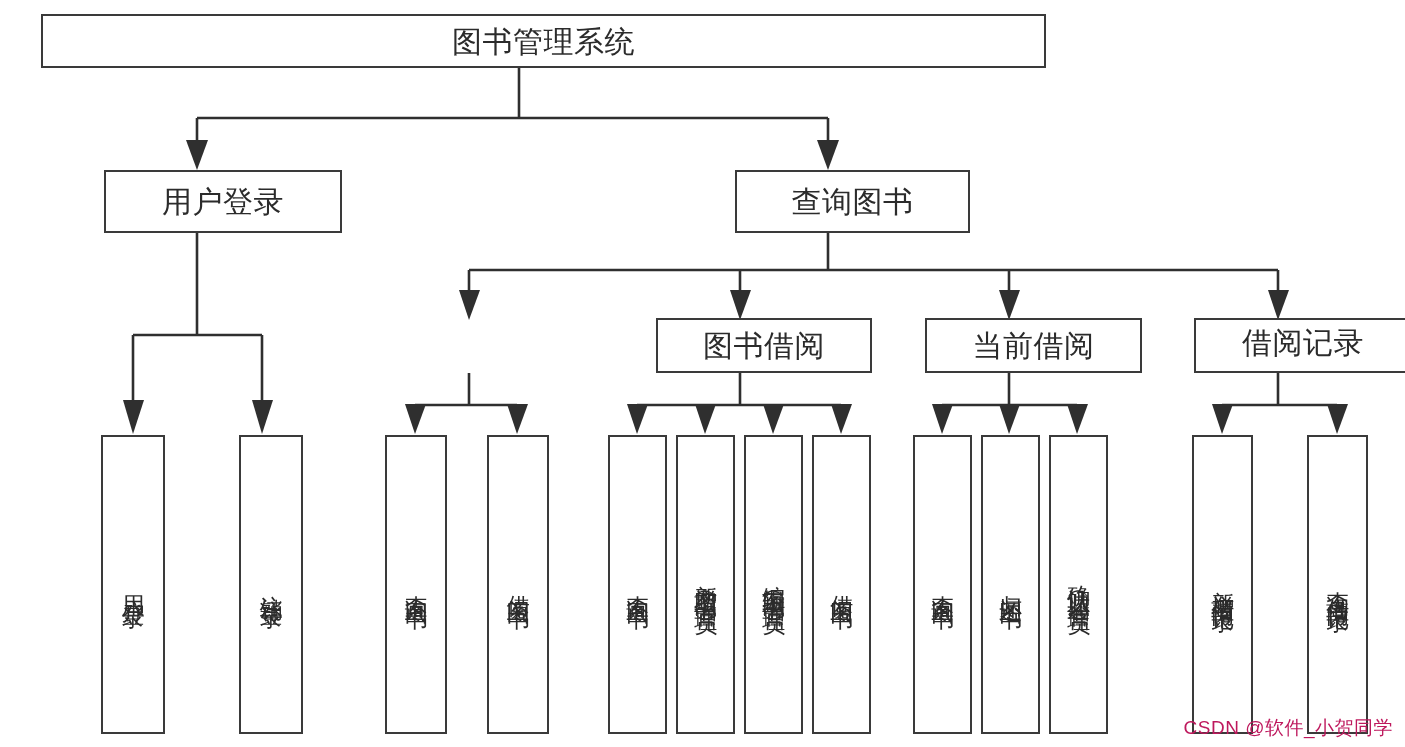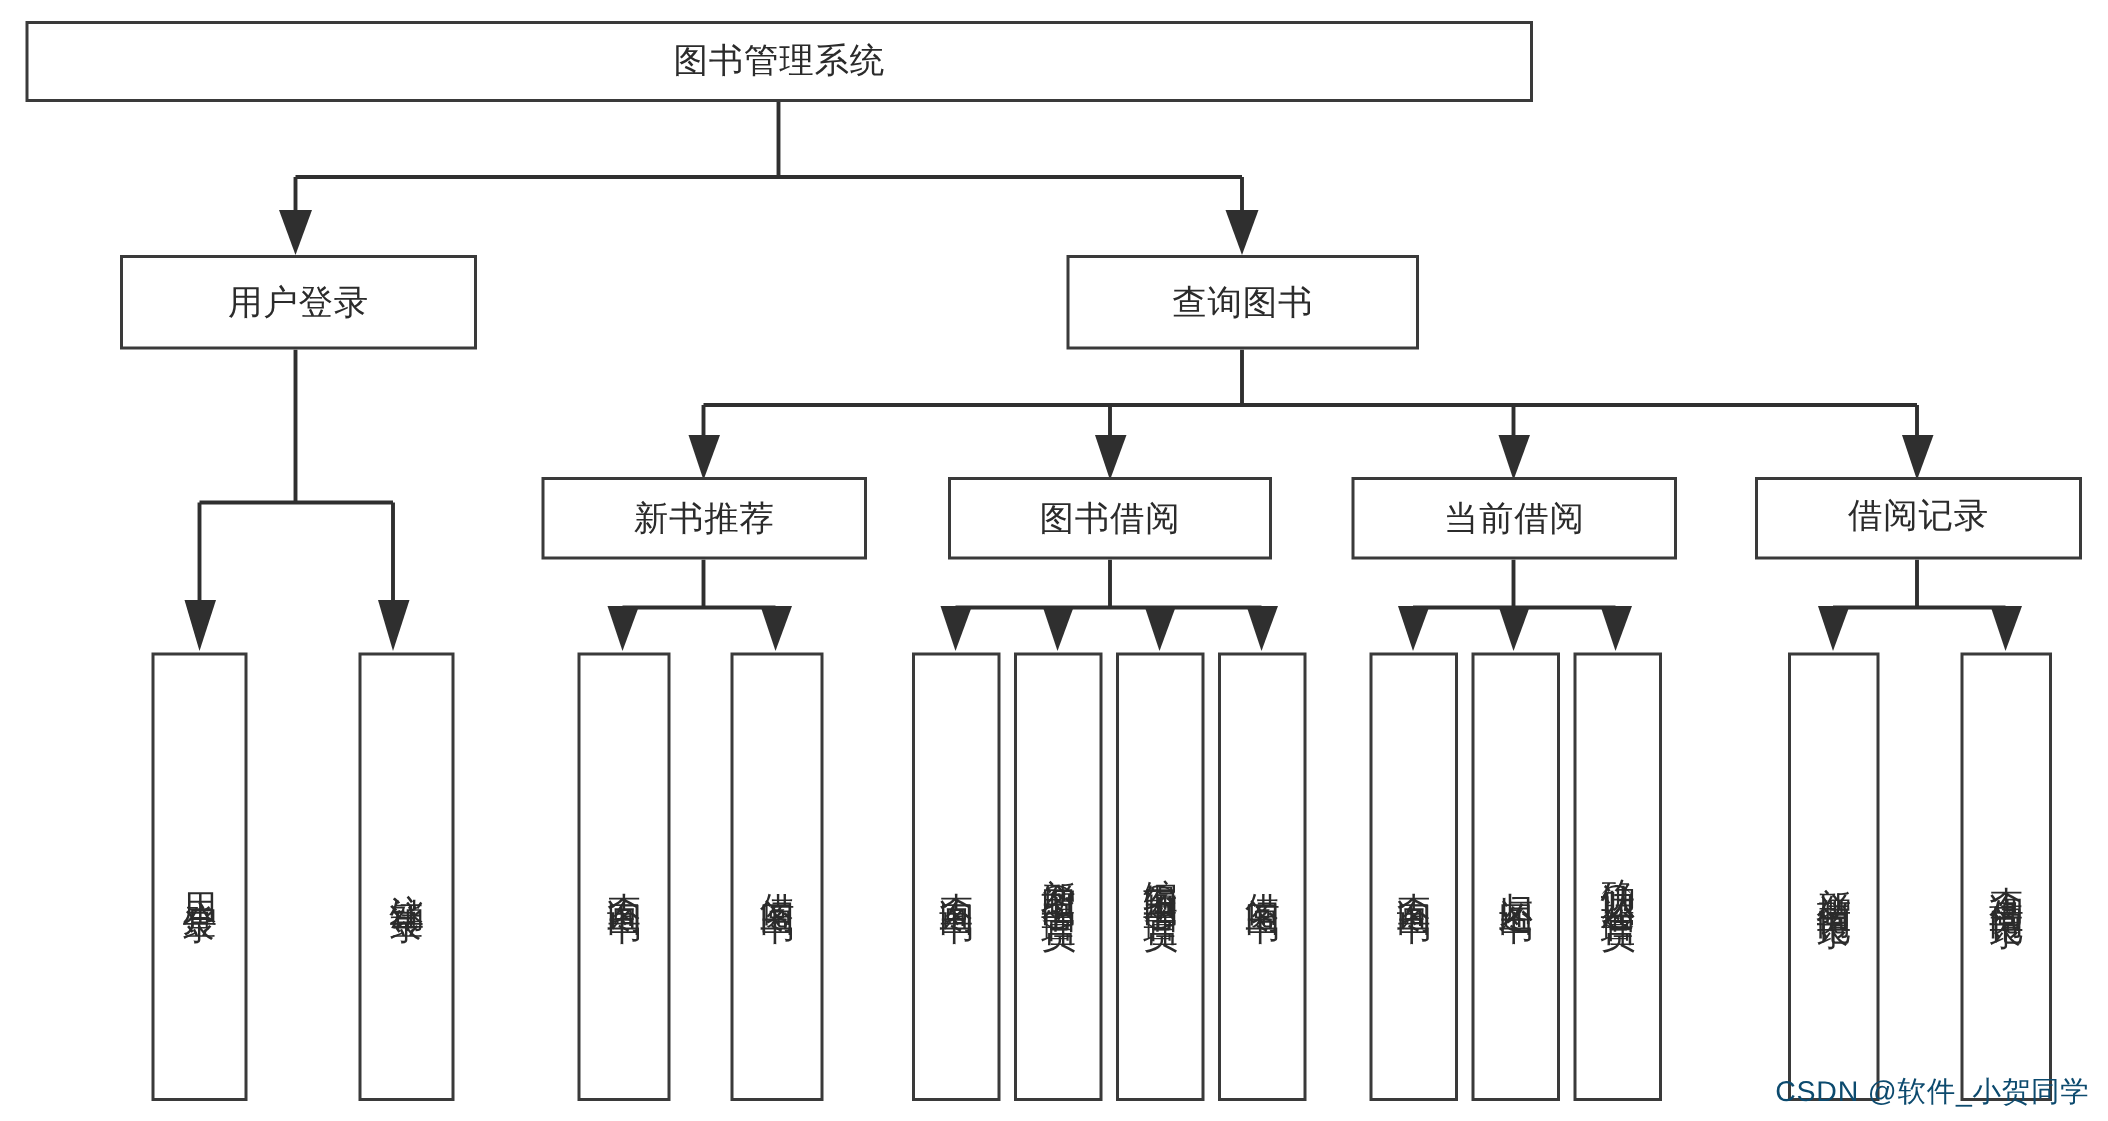--- a/index.html
+++ b/index.html
@@ -28,23 +28,24 @@
     position: absolute;
     box-sizing: border-box;
     border: 2.5px solid #3a3a3a;
     background: #ffffff;
     display: flex;
     align-items: center;
     justify-content: center;
     color: #2b2b2b;
   }
   .node-box.horizontal {
-    font-size: 23px;
+    font-size: 30px;
     letter-spacing: 0.5px;
     line-height: 1.1;
+    margin-left: 24px;
   }
   .node-box.vertical {
     writing-mode: vertical-rl;
     text-orientation: upright;
     font-size: 23px;
     letter-spacing: 4px;
     line-height: 1.1;
     padding-top: 4px;
     padding-bottom: 4px;
     align-items: center;
@@ -57,21 +58,21 @@
   }
   .node-label {
     white-space: nowrap;
     user-select: none;
   }
   #watermark {
     position: absolute;
     right: 12px;
     bottom: 6px;
     font-size: 19px;
-    color: #0c4a6e;
+    color: #be185d;
     white-space: nowrap;
     user-select: none;
     letter-spacing: 0.5px;
   }
 </style>
 </head>
 <body>
 
 <div id="canvas">
 
@@ -182,23 +183,20 @@
   </div>
 
   <div class="node-box horizontal" style="left:80px; top:170px; width:238px; height:63px;">
     <span class="node-label">用户登录</span>
   </div>
 
   <div class="node-box horizontal" style="left:711px; top:170px; width:235px; height:63px;">
     <span class="node-label">查询图书</span>
   </div>
 
-  <div class="node-box horizontal" style="left:361px; top:318px; width:217px; height:55px;">
-    <span class="node-label">新书推荐</span>
-  </div>
 
   <div class="node-box horizontal" style="left:632px; top:318px; width:216px; height:55px;">
     <span class="node-label">图书借阅</span>
   </div>
 
   <div class="node-box horizontal" style="left:901px; top:318px; width:217px; height:55px;">
     <span class="node-label">当前借阅</span>
   </div>
 
   <div class="node-box horizontal" style="left:1170px; top:318px; width:218px; height:55px;font-family:Liberation Mono, monospace;">

